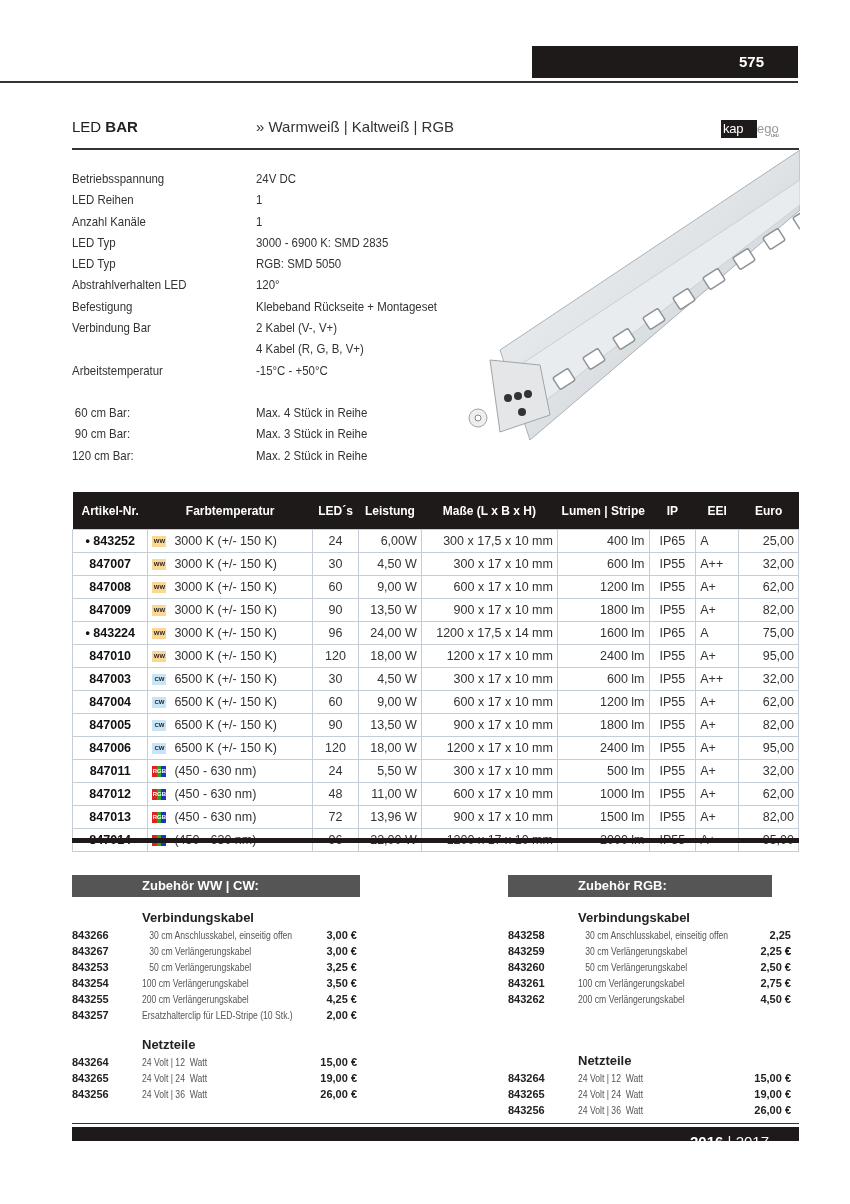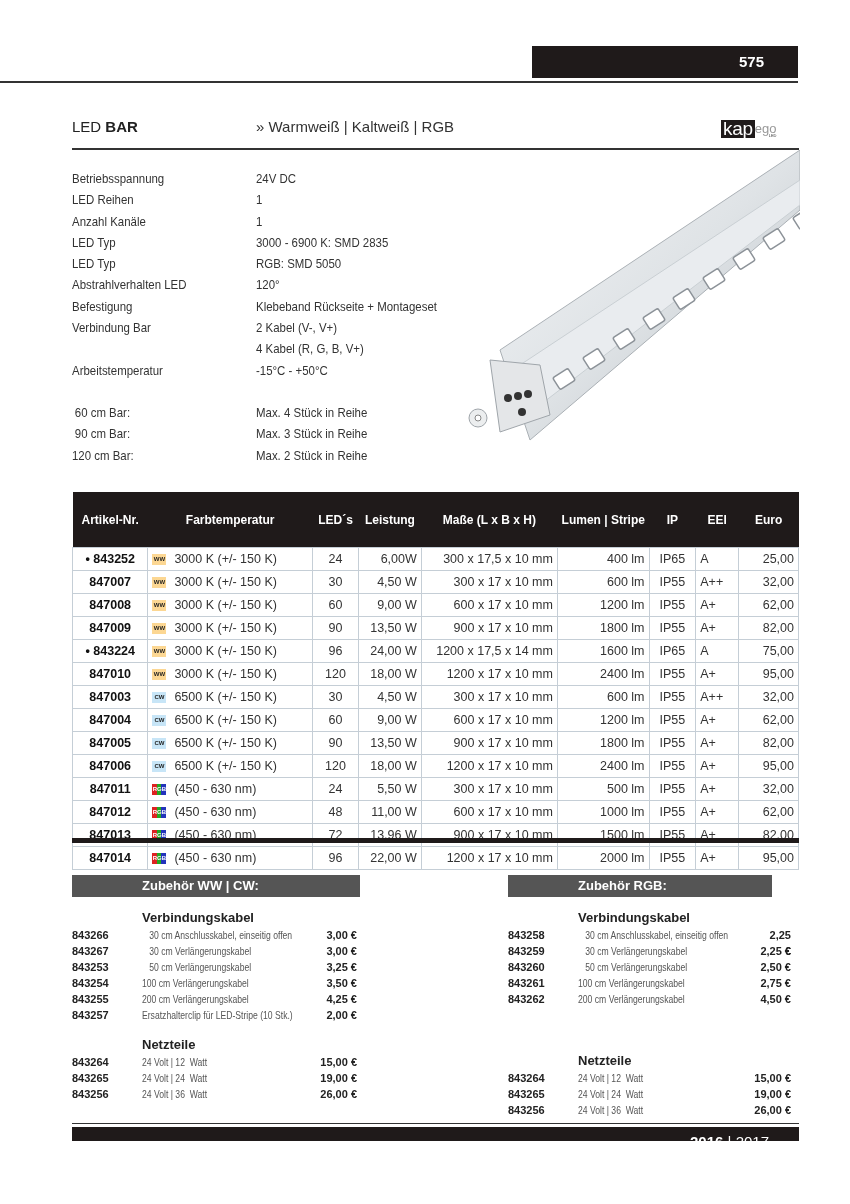--- a/index.html
+++ b/index.html
@@ -4,32 +4,32 @@
 <style>
   html,body{margin:0;padding:0;background:#fff;}
   body{width:850px;height:1204px;position:relative;overflow:hidden;font-family:"Liberation Sans",sans-serif;color:#222;}
   .page-num-box{position:absolute;left:532px;top:46px;width:266px;height:32px;background:#1f1a1a;}
   .page-num{position:absolute;right:34px;top:7px;color:#fff;font-weight:bold;font-size:15px;}
   .top-rule{position:absolute;left:0;top:81px;width:798px;height:2px;background:#333;}
   .title{position:absolute;left:72px;top:118px;font-size:15px;}
   .title b{font-weight:bold;text-align:right;}
   .subtitle{position:absolute;left:256px;top:118px;font-size:15px;color:#333;}
   .logo{position:absolute;left:721px;top:116px;height:22px;display:flex;align-items:flex-end;}
-  .logo-dark{background:#1f1a1a;color:#fff;font-size:19px;padding:1px 2px 2px 2px;line-height:15px;letter-spacing:-0.3px;}
+  .logo-dark{background:#1f1a1a;color:#fff;font-size:13px;padding:1px 14px 2px 2px;line-height:15px;letter-spacing:-0.3px;}
   .logo-light{color:#999;font-size:13px;line-height:15px;padding-bottom:2px;position:relative;}
   .logo-sub{position:absolute;right:0;bottom:-5px;font-size:4px;color:#333;}
   .title-rule{position:absolute;left:72px;top:148px;width:727px;height:2px;background:#333;}
   .specs{position:absolute;left:72px;top:168px;font-size:13px;color:#333;line-height:21.3px;font-family:"Liberation Sans Narrow","Liberation Sans",sans-serif;}
   .spec-row{display:flex;}
   .spec-label{width:184px;transform:scaleX(0.88);transform-origin:left;white-space:nowrap;}
   .spec-value{transform:scaleX(0.88);transform-origin:left;white-space:nowrap;}
   .spacer{height:21px;}
   .product-image{position:absolute;left:460px;top:150px;width:340px;height:300px;}
   table.main{position:absolute;left:72px;top:492px;width:727px;border-collapse:collapse;font-size:12.5px;}
-  table.main th{background:#1f1a1a;color:#fff;font-weight:bold;height:21px;font-size:12px;padding:17px 4px;}
+  table.main th{background:#1f1a1a;color:#fff;font-weight:bold;height:21px;font-size:12px;padding:8px 4px;}
   table.main td{height:22px;border:1px solid #c5ced6;padding:0 4px;color:#333;white-space:nowrap;}
   table.main td.art{font-weight:bold;color:#111;text-align:center;}
   td.right{text-align:right;}
   td.center{text-align:center;}
   .ct{display:inline-block;width:14px;height:11px;font-size:6px;font-weight:bold;text-align:center;line-height:11px;vertical-align:middle;margin-right:8px;}
   .ct.ww{background:#fcd793;color:#222;}
   .ct.cw{background:#c7e5f7;color:#222;}
   .ct.rgb{background:linear-gradient(90deg,#d22 0 33%,#2a2 33% 66%,#23b 66%);color:#fff;}
   .table-bottom{position:absolute;left:72px;top:838px;width:727px;height:5px;background:#1f1a1a;}
   .acc-head{position:absolute;height:22px;background:#555;color:#fff;font-weight:bold;font-size:13px;line-height:22px;}

